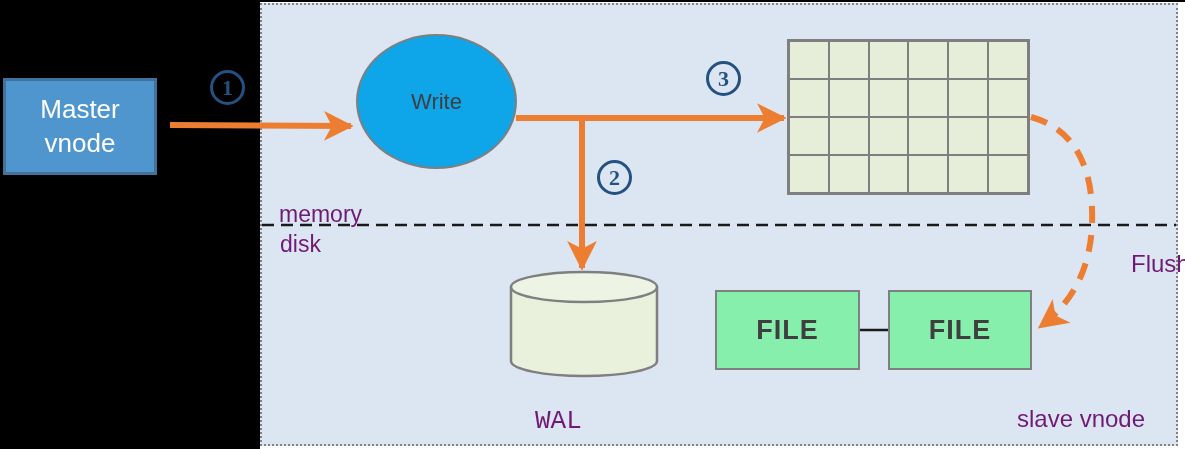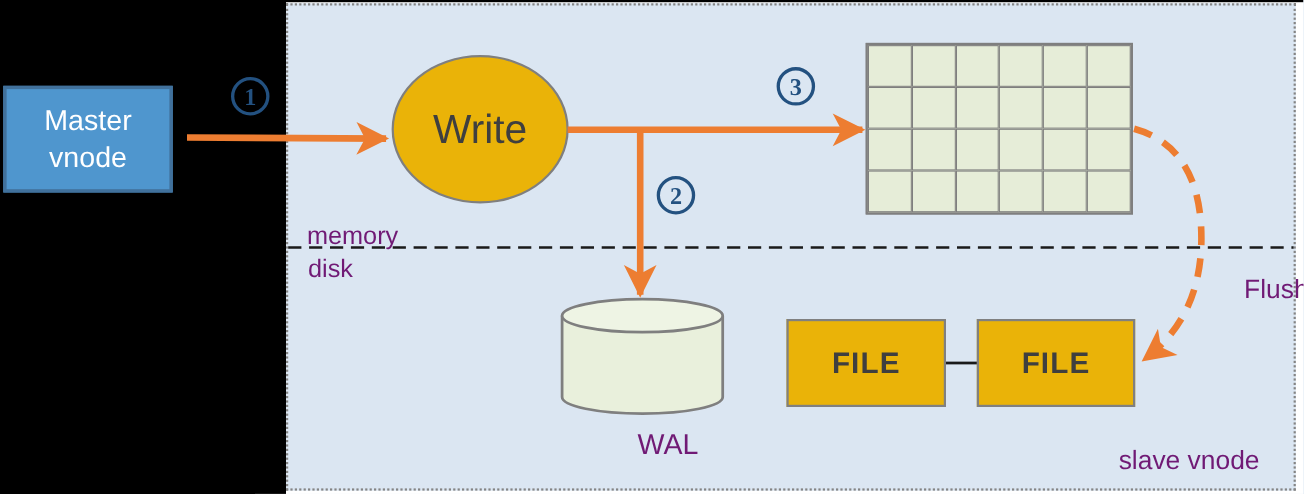--- a/index.html
+++ b/index.html
@@ -24,37 +24,37 @@
   .master-box{
     left:3px;top:78px;width:154px;height:97px;
     background:#4f96ce;border:3px solid #41719c;
     display:flex;align-items:center;justify-content:center;
     color:#ffffff;font-size:26px;line-height:1.3;text-align:center;
     white-space:pre-line;
   }
 
   
   .write-ellipse{
-    left:356px;top:50px;width:161px;height:135px;border-radius:50%;
-    background:#eab308;border:2px solid #7f7f7f;
+    left:356px;top:34px;width:161px;height:135px;border-radius:50%;
+    background:#0ea5e9;border:2px solid #7f7f7f;
     display:flex;align-items:center;justify-content:center;
-    color:#3f3f3f;font-size:37px;
+    color:#3f3f3f;font-size:22px;
   }
 
   
   .memtable{
     left:787px;top:39px;width:243px;height:156px;
     background:#7f7f7f;border:2px solid #7f7f7f;
     display:grid;
   }
   .memtable .cell{background:#e6edd8;border:1px solid #7f7f7f;}
 
   
   .file-box{
-    width:145px;height:80px;background:#eab308;border:2px solid #808080;
+    width:145px;height:80px;background:#86efac;border:2px solid #808080;
     display:flex;align-items:center;justify-content:center;
     color:#3f3f3f;font-size:27px;font-weight:600;letter-spacing:1px;
   }
   .file-1{left:715px;top:290px;}
   .file-2{left:888px;top:290px;width:144px;}
 
   
   .step-badge{
     width:35px;height:35px;border-radius:50%;
     border:3px solid #235180;color:#235180;
@@ -63,21 +63,21 @@
     background:transparent;
   }
   .step-1{left:210px;top:70px;}
   .step-2{left:597px;top:160px;}
   .step-3{left:706px;top:61px;}
 
   
   .lbl{color:#701a75;}
   .memory-lbl{left:279px;top:201px;font-size:23px;}
   .disk-lbl{left:280px;top:231px;font-size:23px;text-align:center;}
-  .wal-lbl{left:535px;top:389px;width:100px;text-align:right;font-size:26px;}
+  .wal-lbl{left:535px;top:406px;width:100px;text-align:left;font-size:26px;font-family:Liberation Mono, monospace;}
   .flush-lbl{left:1095px;top:250px;font-size:24px;margin-left:36px;}
   .slave-lbl{left:1000px;top:405px;width:162px;text-align:center;font-size:24px;}
 
   svg.connectors{position:absolute;left:0;top:0;pointer-events:none;}
 </style>
 </head>
 <body>
 
 <div class="abs left-backdrop"></div>
 <div class="abs top-strip"></div>

